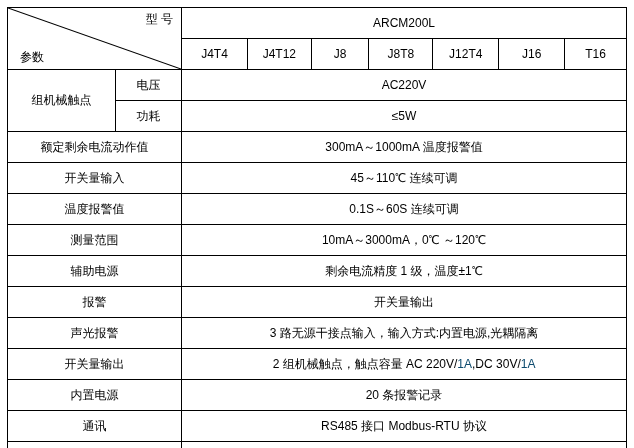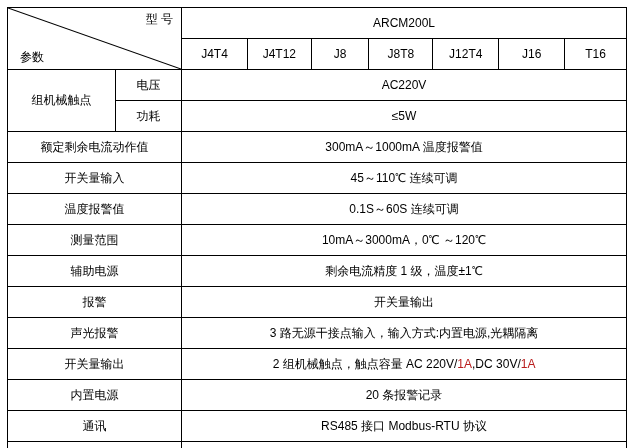--- a/index.html
+++ b/index.html
@@ -57,21 +57,21 @@
   .hdr-corner .lbl-param {
     position: absolute;
     left: 12px;
     bottom: 4px;
     font-size: 12px;
   }
   .model-name {
     font-size: 12px;
   }
   .red {
-    color: #b91c1c;
+    color: #0c4a6e;
   }
 </style>
 </head>
 <body>
 
 <div class="sheet">
   <table class="spec">
     <colgroup>
       <col style="width:105px">
       <col style="width:64px">

